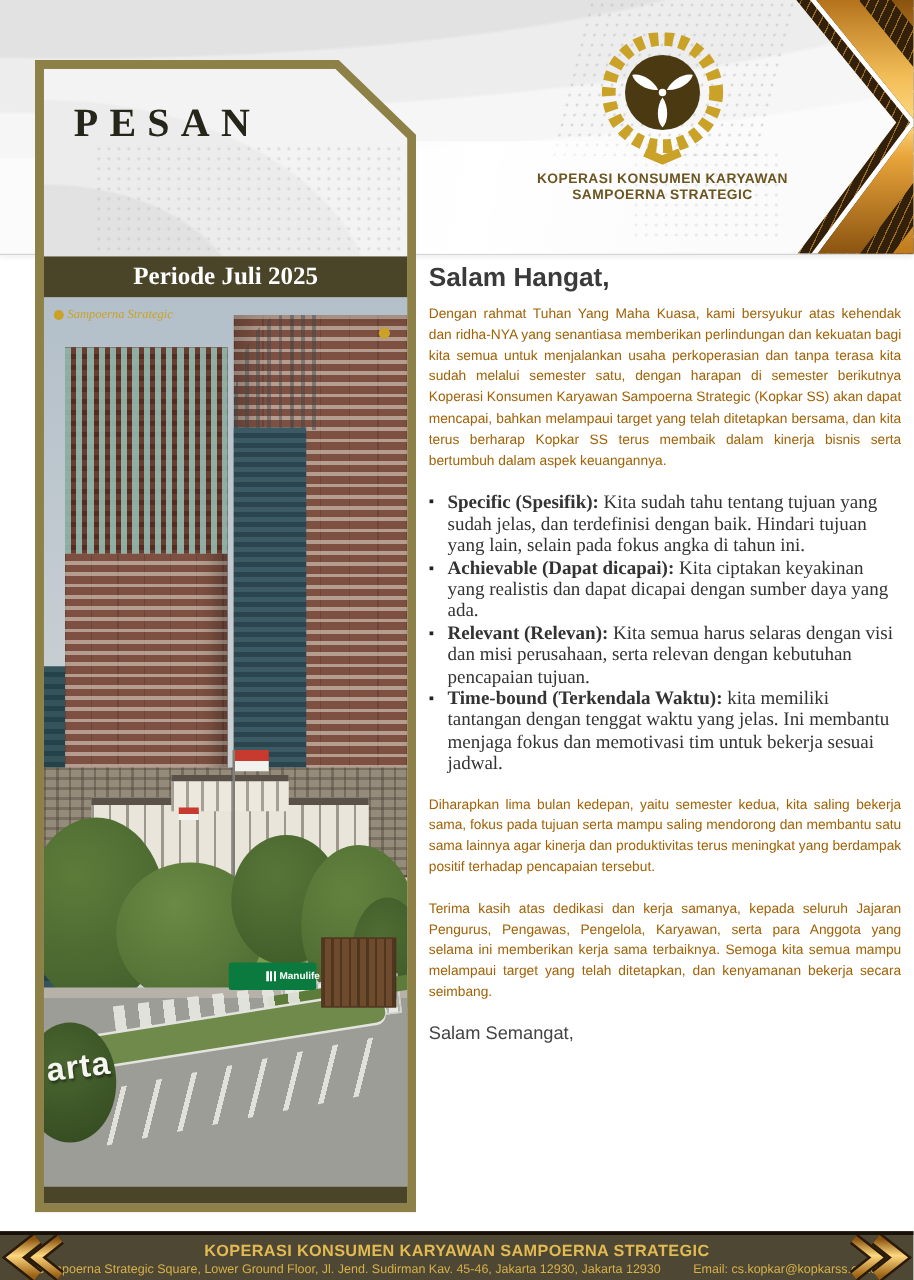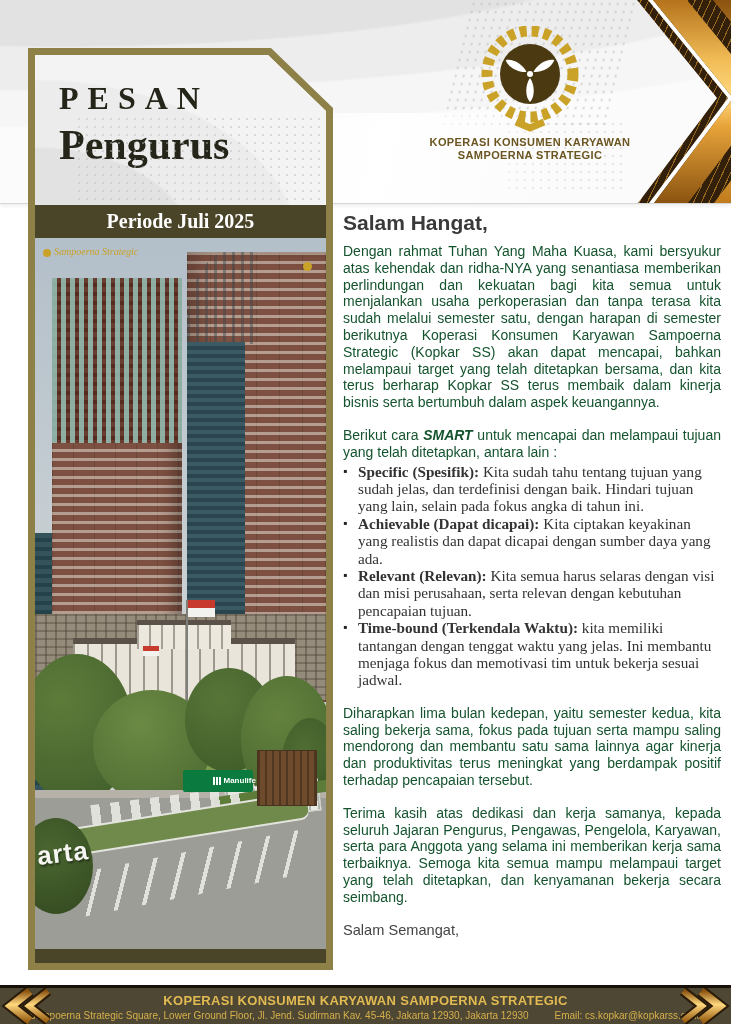--- a/index.html
+++ b/index.html
@@ -122,21 +122,21 @@
   .lane-line{left:0;top:122px;width:291px;height:3px;transform:rotate(-9deg);
     background:repeating-linear-gradient(90deg,#ececе8 0 18px,rgba(0,0,0,0) 18px 38px);}
   .bush-bl{left:-16px;top:28px;width:74px;height:96px;border-radius:50%;z-index:6;
     background:radial-gradient(circle at 40% 35%,#4a6630,#32481f);}
   .city-sign{left:2px;top:48px;z-index:7;color:#f5f5f1;font-weight:bold;font-size:26px;
     letter-spacing:1px;transform:rotate(-7deg);text-shadow:1px 2px 2px rgba(0,0,0,.45);}
 
   
   .letter{position:absolute;left:343px;top:205px;width:378px;}
   .greeting{font-weight:bold;font-size:21px;color:#3a3a3a;margin:6px 0 8px 0;}
-  .para{font-size:14px;line-height:16.8px;text-align:justify;margin:0 0 16px 0;color:#14532d;}
+  .para{font-size:11px;line-height:16.8px;text-align:justify;margin:0 0 16px 0;color:#a16207;}
   .smart-word{font-weight:bold;font-style:italic;}
   .bullets{margin:2px 0 16px 0;padding:0;list-style:none;
     font-family:"Liberation Serif",serif;font-size:15.2px;line-height:17.4px;color:#333333;}
   .bullets li{position:relative;padding-left:15px;margin:0;}
   .bullets li::before{content:"▪";position:absolute;left:0;top:0;font-size:12px;color:#222222;}
   .bullets .term{font-weight:bold;}
   .closing{font-size:14.6px;margin:6px 0 0 0;color:#444444;}
 
   
   .footer{position:absolute;left:0;bottom:0;width:731px;height:39px;background:#4d4734;
@@ -182,21 +182,20 @@
     <div class="logo-text">KOPERASI KONSUMEN KARYAWAN</div>
     <div class="logo-text">SAMPOERNA STRATEGIC</div>
   </div>
 
   <div class="frame">
     <div class="frame-bg"></div>
     <div class="frame-inner">
       <div class="title-area">
         <div class="dots dots-c"></div>
         <h1 class="title1">PESAN</h1>
-        <h2 class="title2">Pengurus</h2>
       </div>
       <div class="period-band">Periode Juli 2025</div>
 
       <div class="photo">
         <div class="glass-sliver"></div>
         <div class="tower-left">
           <div class="lt-top"></div>
         </div>
         <div class="tower-sign"><span class="sign-emblem"></span><span>Sampoerna Strategic</span></div>
         <div class="tower-right">
@@ -231,21 +230,20 @@
         </div>
       </div>
 
       <div class="bottom-band"></div>
     </div>
   </div>
 
   <div class="letter">
     <div class="greeting">Salam Hangat,</div>
     <p class="para">Dengan rahmat Tuhan Yang Maha Kuasa, kami bersyukur atas kehendak dan ridha-NYA yang senantiasa memberikan perlindungan dan kekuatan bagi kita semua untuk menjalankan usaha perkoperasian dan tanpa terasa kita sudah melalui semester satu, dengan harapan di semester berikutnya Koperasi Konsumen Karyawan Sampoerna Strategic (Kopkar SS) akan dapat mencapai, bahkan melampaui target yang telah ditetapkan bersama, dan kita terus berharap Kopkar SS terus membaik dalam kinerja bisnis serta bertumbuh dalam aspek keuangannya.</p>
-    <p class="para" style="margin-bottom:2px;"><span>Berikut cara </span><span class="smart-word">SMART</span><span> untuk mencapai dan melampaui tujuan yang telah ditetapkan, antara lain :</span></p>
     <ul class="bullets">
       <li><span class="term">Specific (Spesifik):</span><span> Kita sudah tahu tentang tujuan yang sudah jelas, dan terdefinisi dengan baik. Hindari tujuan yang lain, selain pada fokus angka di tahun ini.</span></li>
       <li><span class="term">Achievable (Dapat dicapai):</span><span> Kita ciptakan  keyakinan yang realistis dan dapat dicapai dengan sumber daya yang ada.</span></li>
       <li><span class="term">Relevant (Relevan):</span><span> Kita semua harus selaras dengan visi dan misi perusahaan, serta relevan dengan kebutuhan pencapaian tujuan.</span></li>
       <li><span class="term">Time-bound (Terkendala Waktu):</span><span> kita memiliki tantangan dengan tenggat waktu yang jelas. Ini membantu menjaga fokus dan memotivasi tim untuk bekerja sesuai jadwal.</span></li>
     </ul>
     <p class="para">Diharapkan lima bulan kedepan, yaitu semester kedua, kita saling bekerja sama, fokus pada tujuan serta mampu saling mendorong dan membantu satu sama lainnya agar kinerja dan produktivitas terus meningkat yang berdampak positif terhadap pencapaian tersebut.</p>
     <p class="para">Terima kasih atas dedikasi dan kerja samanya, kepada seluruh Jajaran Pengurus, Pengawas, Pengelola, Karyawan, serta para Anggota yang selama ini memberikan kerja sama terbaiknya. Semoga kita semua mampu melampaui target yang telah ditetapkan, dan kenyamanan bekerja secara seimbang.</p>
     <p class="closing">Salam Semangat,</p>
 

